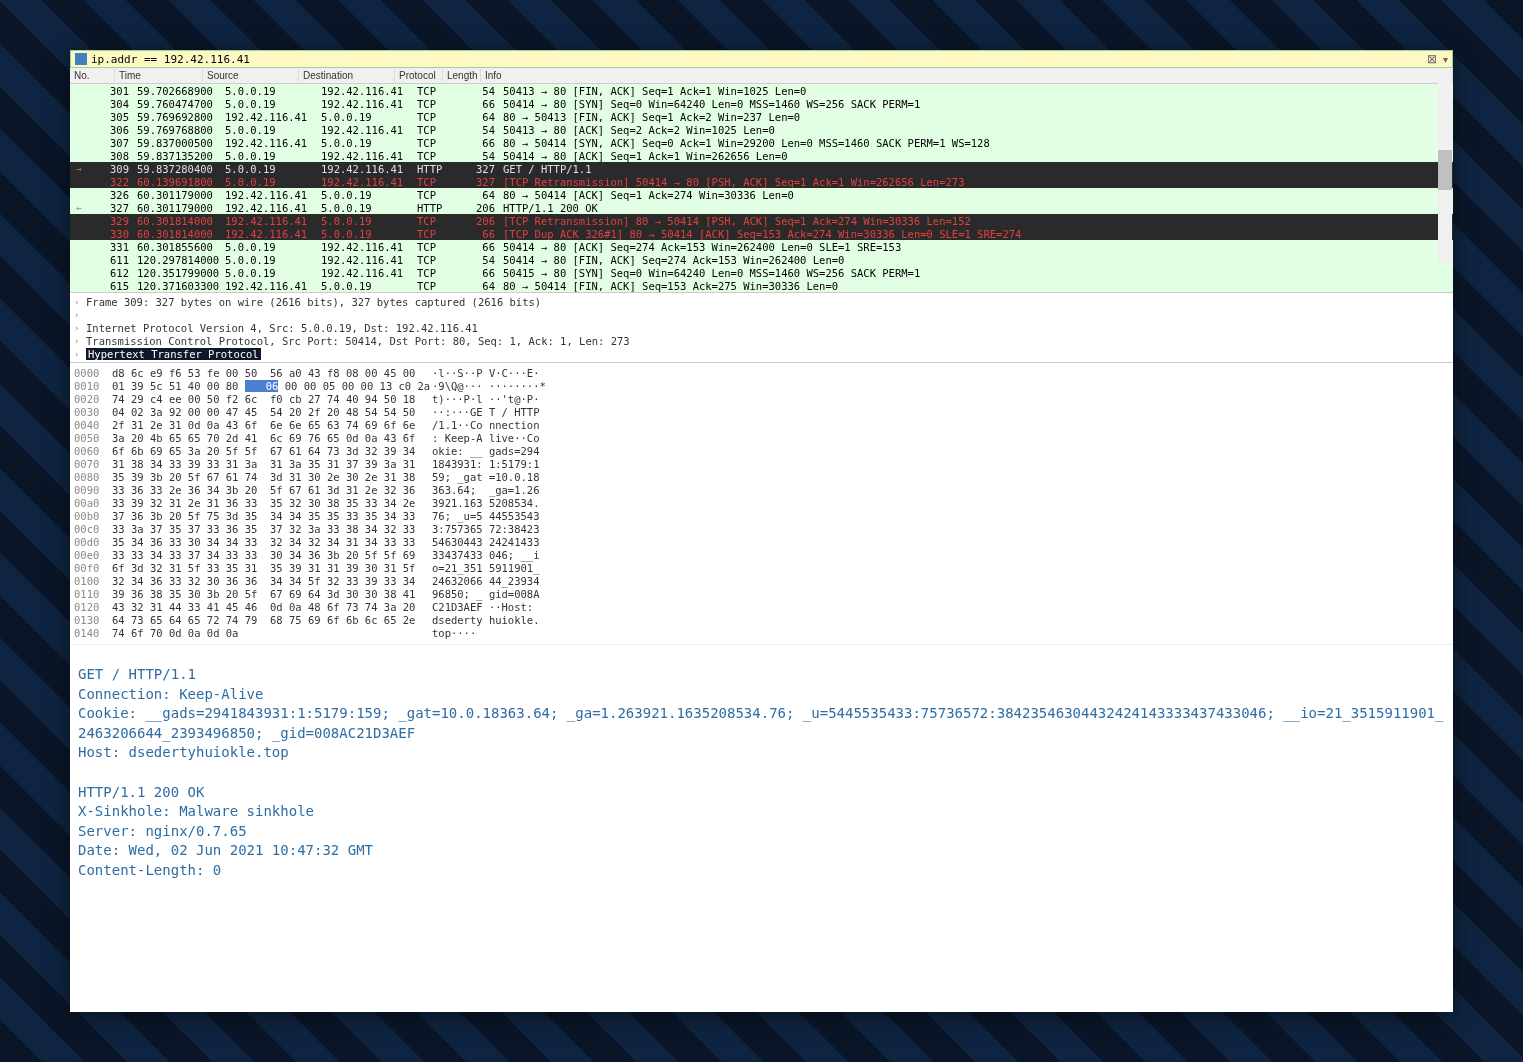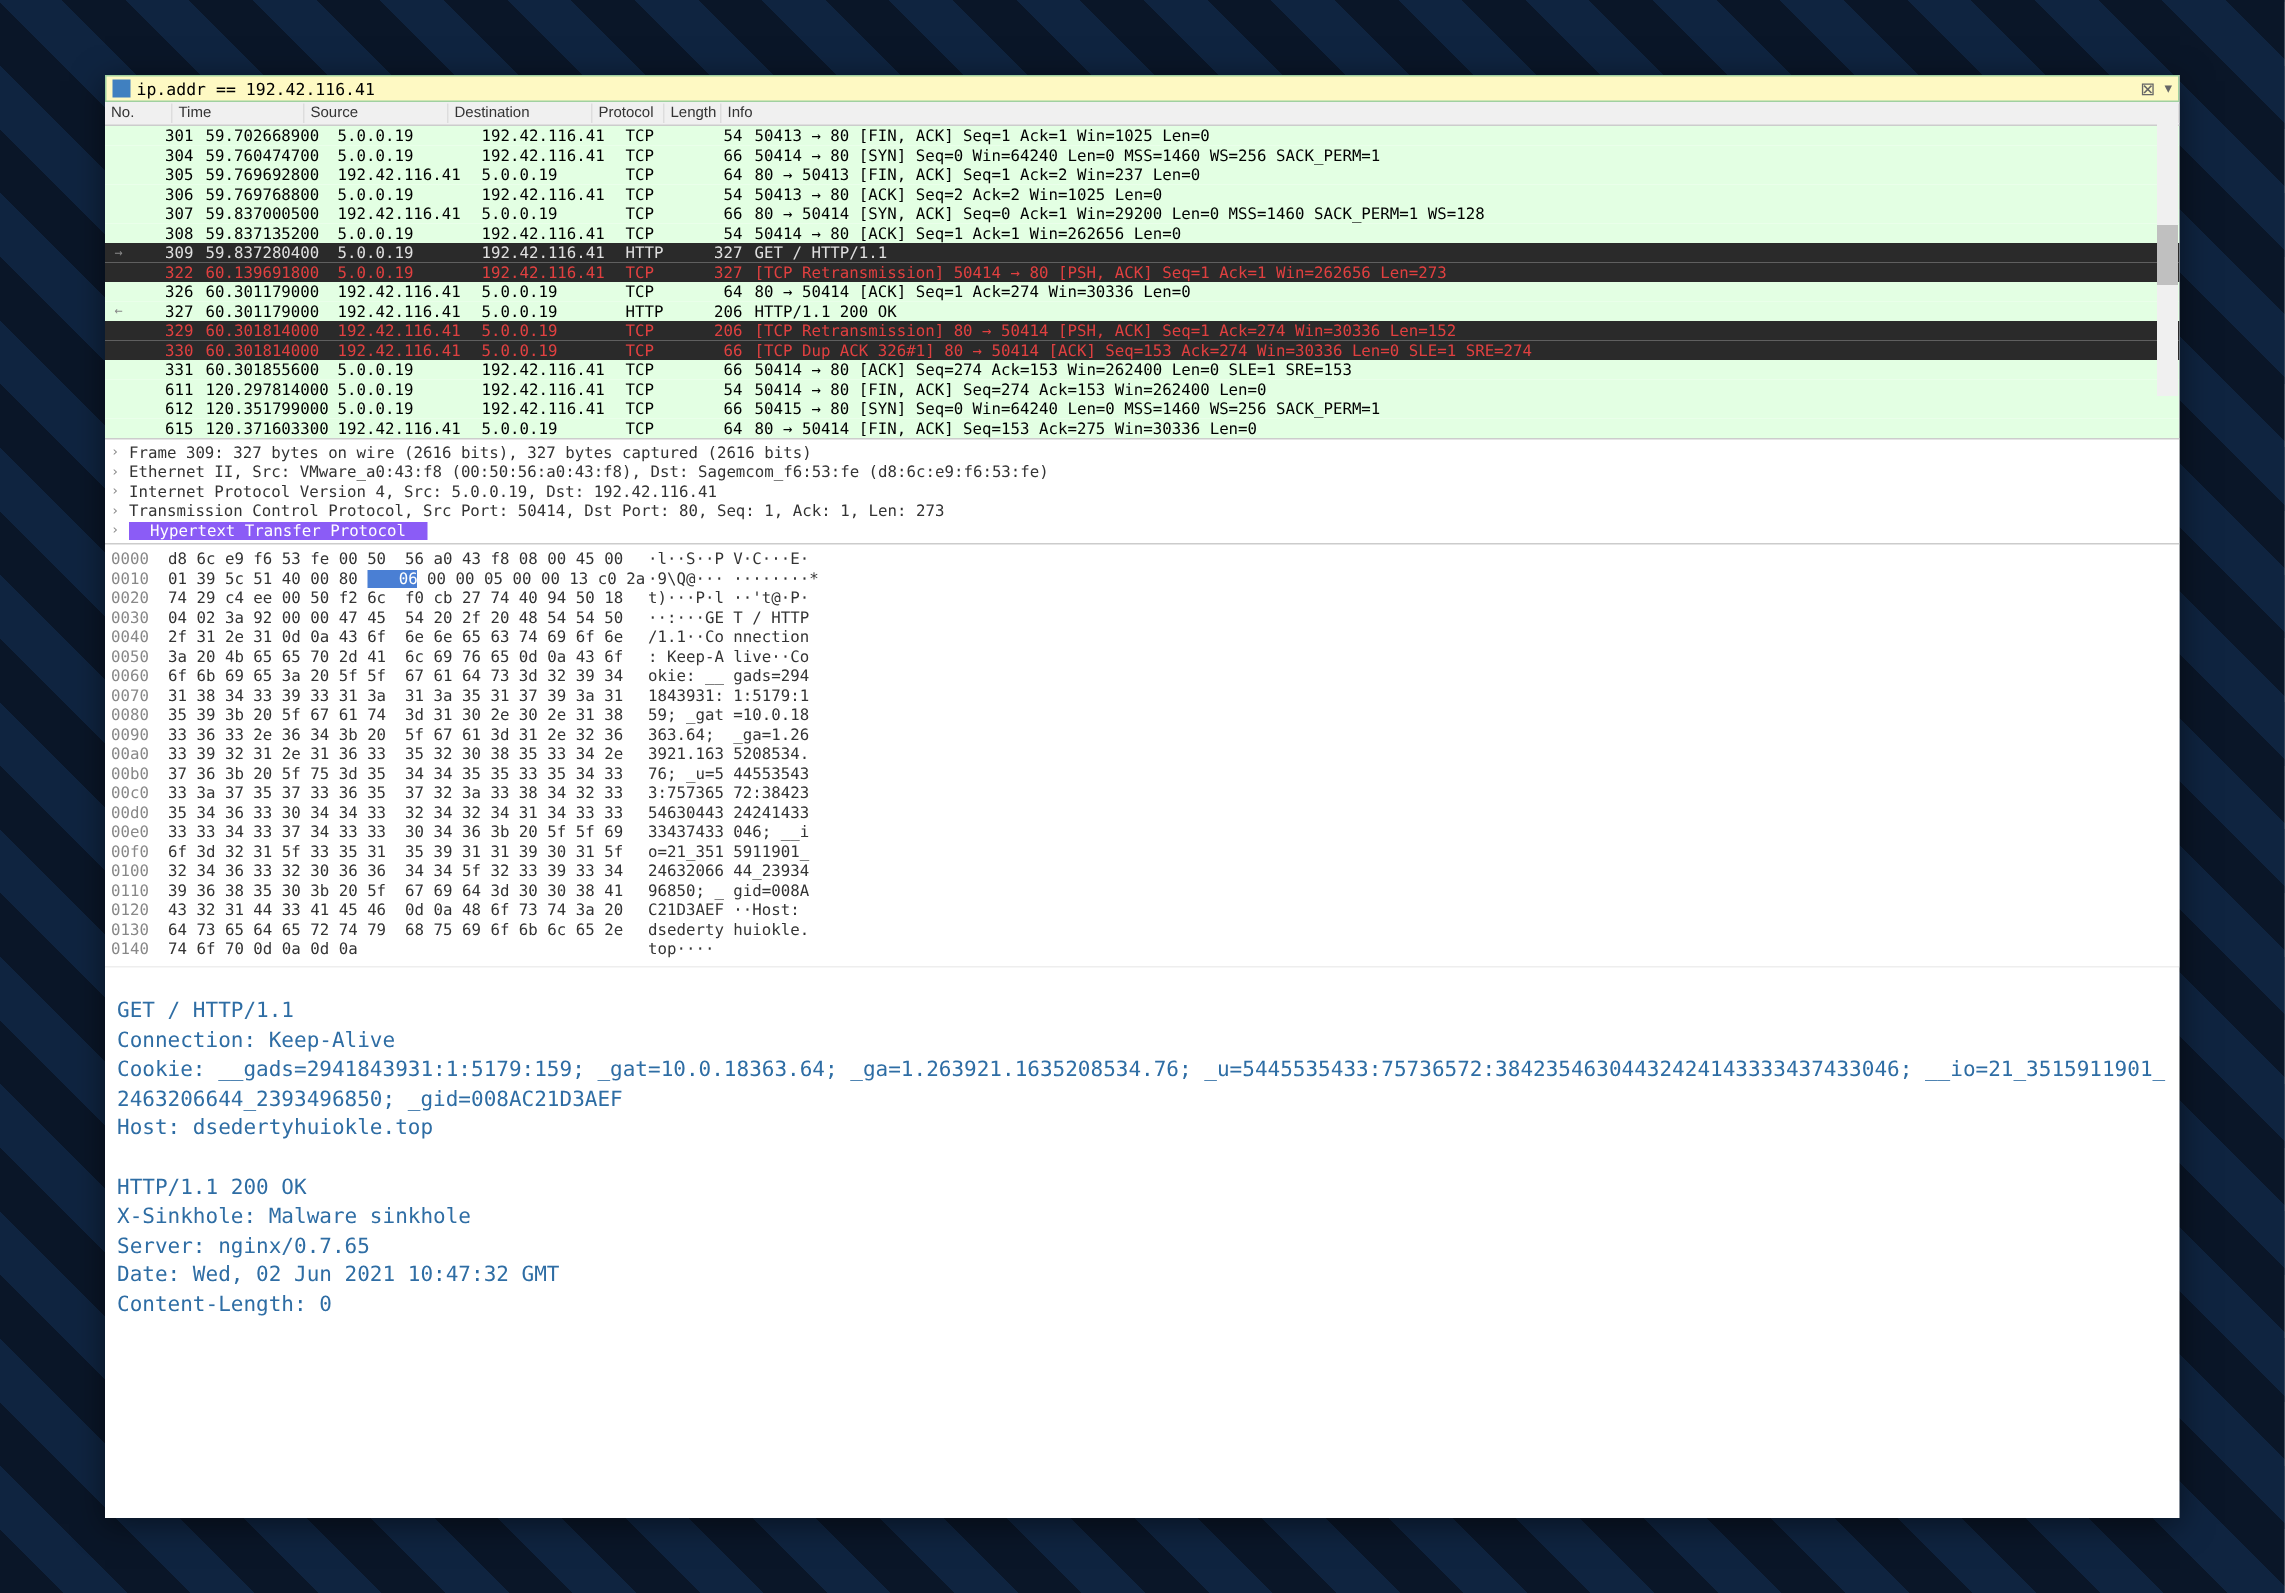--- a/index.html
+++ b/index.html
@@ -62,21 +62,21 @@
   .details-pane {
     border-top: 1px solid #ccc;
     background: #fff;
     font-family: monospace;
     font-size: 10.5px;
     padding: 2px 4px;
     color: #333;
   }
   .details-line { display: flex; align-items: center; height: 13px; }
   .details-arrow { color: #888; margin-right: 4px; font-size: 9px; width: 8px; }
-  .details-hl { background: #8b5cf6; color: #fff; padding: 0 14px; }
+  .details-hl { background: #0f172a; color: #fff; padding: 0 2px; }
   .hex-pane {
     border-top: 1px solid #ccc;
     background: #fff;
     font-family: monospace;
     font-size: 10.5px;
     padding: 4px;
     color: #333;
     display: flex;
   }
   .hex-col { display: flex; flex-direction: column; }
@@ -285,21 +285,20 @@
     </div>
 
   <div class="details-pane">
     <div id="details-lines">
         <div class="details-line">
           <span class="details-arrow">›</span>
           <span>Frame 309: 327 bytes on wire (2616 bits), 327 bytes captured (2616 bits)</span>
         </div>
         <div class="details-line">
           <span class="details-arrow">›</span>
-          <span>Ethernet II, Src: VMware_a0:43:f8 (00:50:56:a0:43:f8), Dst: Sagemcom_f6:53:fe (d8:6c:e9:f6:53:fe)</span>
         </div>
         <div class="details-line">
           <span class="details-arrow">›</span>
           <span>Internet Protocol Version 4, Src: 5.0.0.19, Dst: 192.42.116.41</span>
         </div>
         <div class="details-line">
           <span class="details-arrow">›</span>
           <span>Transmission Control Protocol, Src Port: 50414, Dst Port: 80, Seq: 1, Ack: 1, Len: 273</span>
         </div>
       </div>

